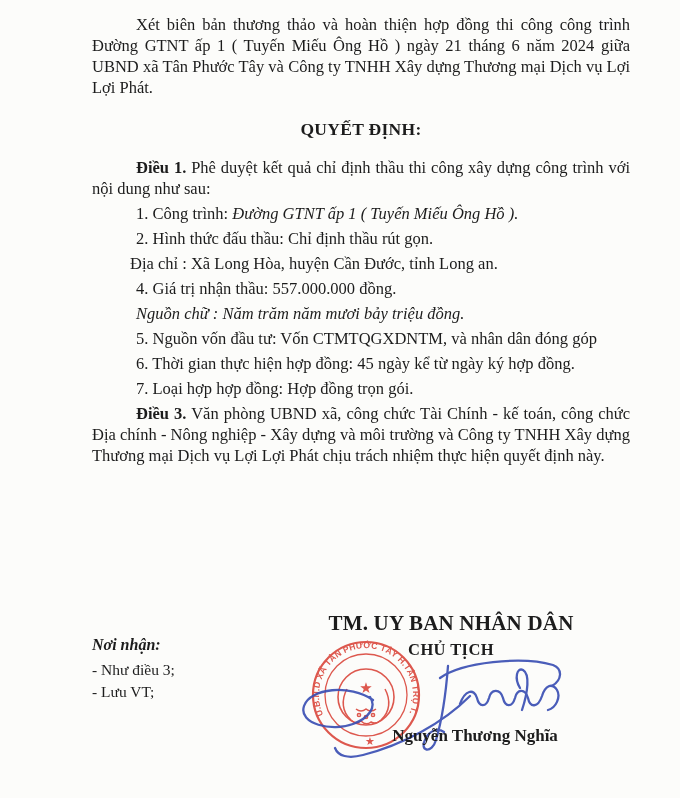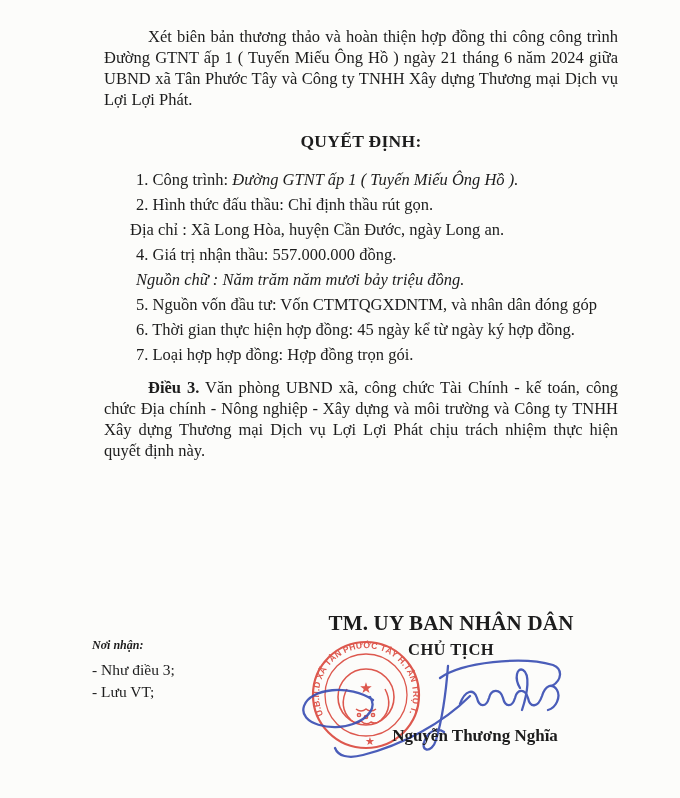--- a/index.html
+++ b/index.html
@@ -9,37 +9,37 @@
     margin:0 auto;
     background:#fcfcfa;
     overflow:hidden;
     font-family:"Liberation Serif","DejaVu Serif",serif;
     color:#1c1c1c;
   }
   .main{
     position:absolute;left:92px;top:14px;width:538px;
     font-size:16.5px;line-height:21px;text-align:justify;
   }
-  .main p{margin:12px;}
+  .main p{margin:0;}
   .indent{text-indent:44px;}
   .doc-title{
     text-align:center;font-weight:bold;font-size:17.5px;
     margin:21px 0 17px 0 !important;letter-spacing:.3px;
   }
-  .items{margin-top:14px;}
+  .items{margin-top:4px;}
   .items p{text-indent:44px;margin:4px 0;}
   .items p.addr{text-indent:38px;}
   .art2{margin-top:5px !important;}
   b.lbl{font-weight:bold;}
   .it{font-style:italic;}
   .bd{font-weight:normal;}
   .recipients{
     position:absolute;left:92px;top:634px;font-size:15.5px;line-height:22px;
   }
-  .recipients .head{font-weight:bold;font-style:italic;font-size:12px;margin-bottom:3px;}
+  .recipients .head{font-weight:bold;font-style:italic;font-size:16px;margin-bottom:3px;}
   .sig-block{
     position:absolute;left:320px;top:611px;width:262px;
     text-align:center;font-weight:bold;z-index:4;
   }
   .sig-org{font-size:21px;letter-spacing:.2px;}
   .sig-role{font-size:16.5px;margin-top:4px;letter-spacing:.4px;}
   .sig-name{
     position:absolute;left:382px;top:726px;width:186px;text-align:center;
     font-weight:bold;font-size:17px;z-index:5;
   }
@@ -49,25 +49,26 @@
 </head>
 <body>
 
 <div class="page">
 
   <div class="main">
     <p class="indent">Xét biên bản thương thảo và hoàn thiện hợp đồng thi công công trình Đường GTNT ấp 1 ( Tuyến Miếu Ông Hồ ) ngày 21 tháng 6 năm 2024 giữa UBND xã Tân Phước Tây và Công ty TNHH Xây dựng Thương mại Dịch vụ Lợi Lợi Phát.</p>
 
     <p class="doc-title">QUYẾT ĐỊNH:</p>
 
+    <p class="indent"><b class="lbl">Điều 1.</b> <span>Phê duyệt kết quả chỉ định thầu thi công xây dựng công trình với nội dung như sau:</span></p>
 
     <div class="items">
       <p><span>1. Công trình: </span><span class="it">Đường GTNT ấp 1 ( Tuyến Miếu Ông Hồ ).</span></p>
       <p><span>2. Hình thức đấu thầu: </span><span>Chỉ định thầu rút gọn.</span></p>
-      <p class="addr"><span>Địa chỉ : </span><span>Xã Long Hòa, huyện Cần Đước, ngày Long an.</span></p>
+      <p class="addr"><span>Địa chỉ : </span><span>Xã Long Hòa, huyện Cần Đước, tỉnh Long an.</span></p>
       <p><span>4. Giá trị nhận thầu: </span><span class="bd">557.000.000 đồng.</span></p>
       <p class="it"><span>Nguồn chữ : </span><span>Năm trăm năm mươi bảy triệu đồng.</span></p>
       <p><span>5. Nguồn vốn đầu tư: </span><span>Vốn CTMTQGXDNTM, và nhân dân đóng góp</span></p>
       <p><span>6. Thời gian thực hiện hợp đồng: </span><span>45 ngày kể từ ngày ký hợp đồng.</span></p>
       <p><span>7. Loại hợp hợp đồng: </span><span>Hợp đồng trọn gói.</span></p>
     </div>
 
 
     <p class="indent"><b class="lbl">Điều 3.</b> <span>Văn phòng UBND xã, công chức Tài Chính - kế toán, công chức Địa chính - Nông nghiệp - Xây dựng và môi trường và Công ty TNHH Xây dựng Thương mại Dịch vụ Lợi Lợi Phát chịu trách nhiệm thực hiện quyết định này.</span></p>
   </div>

